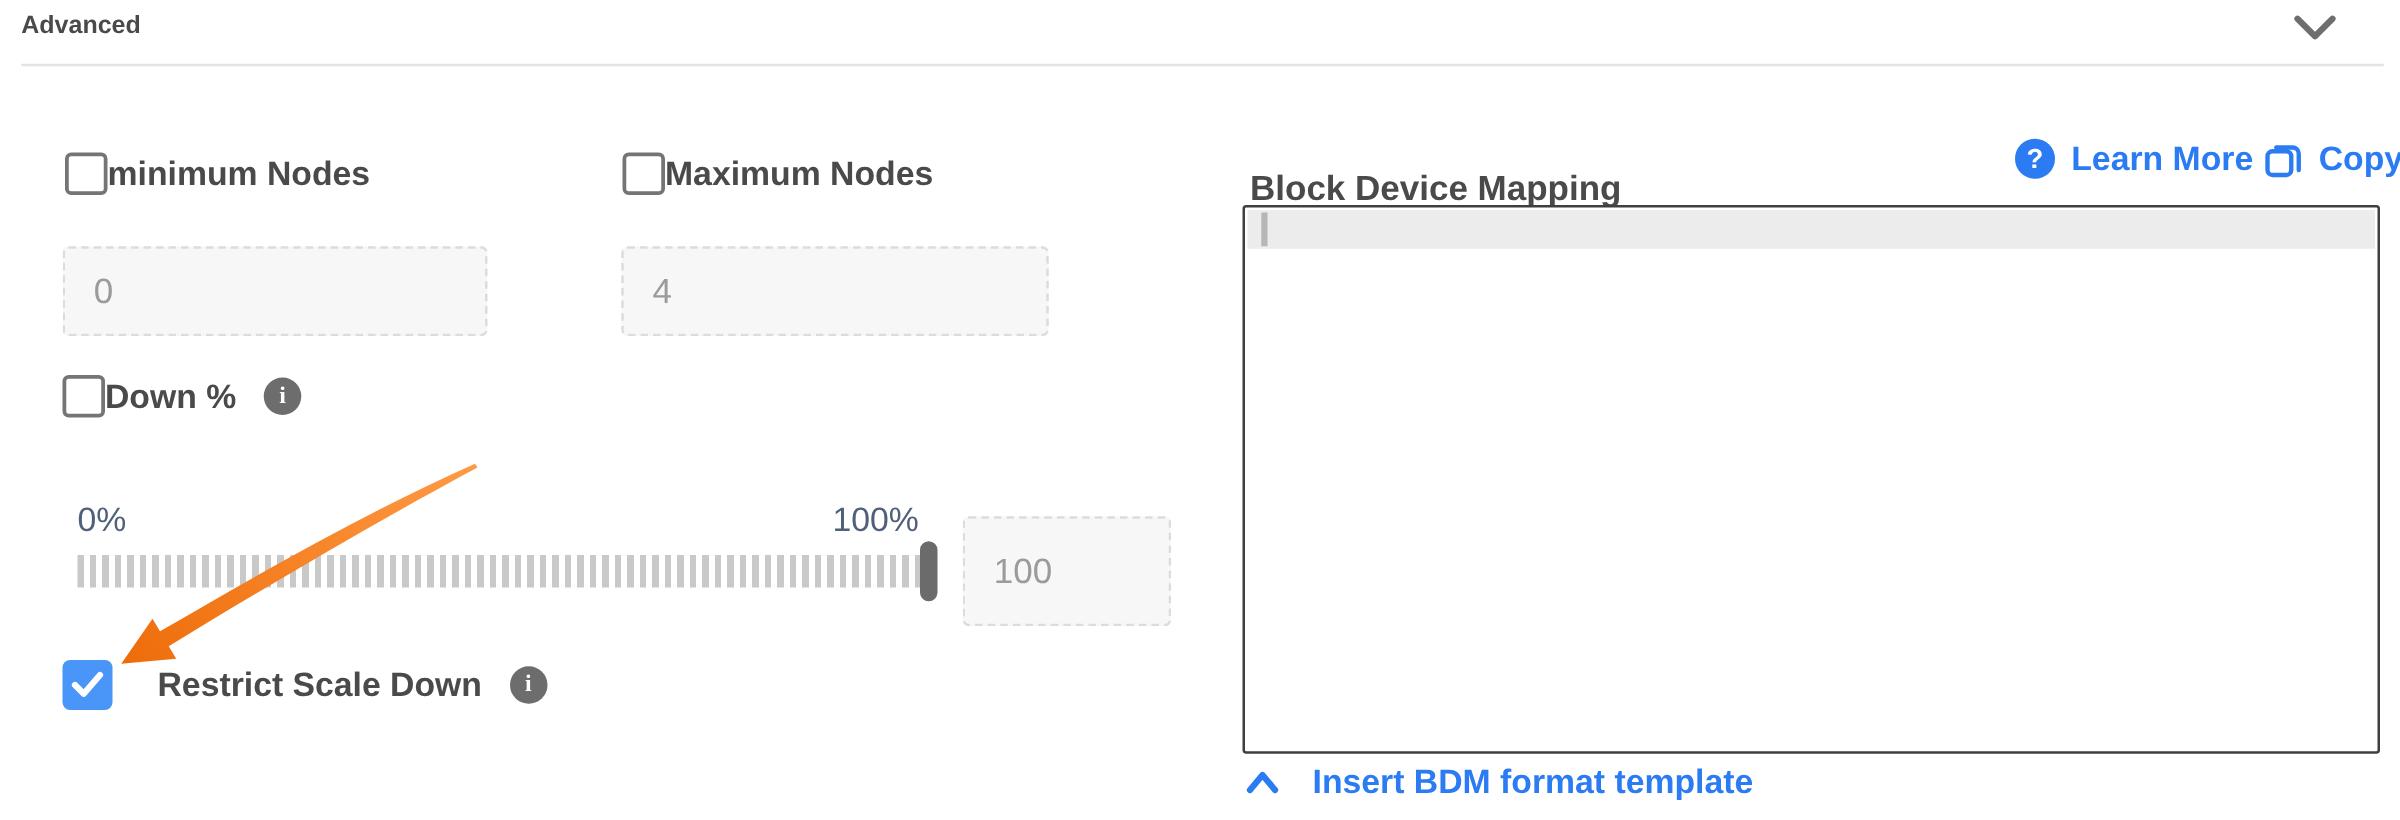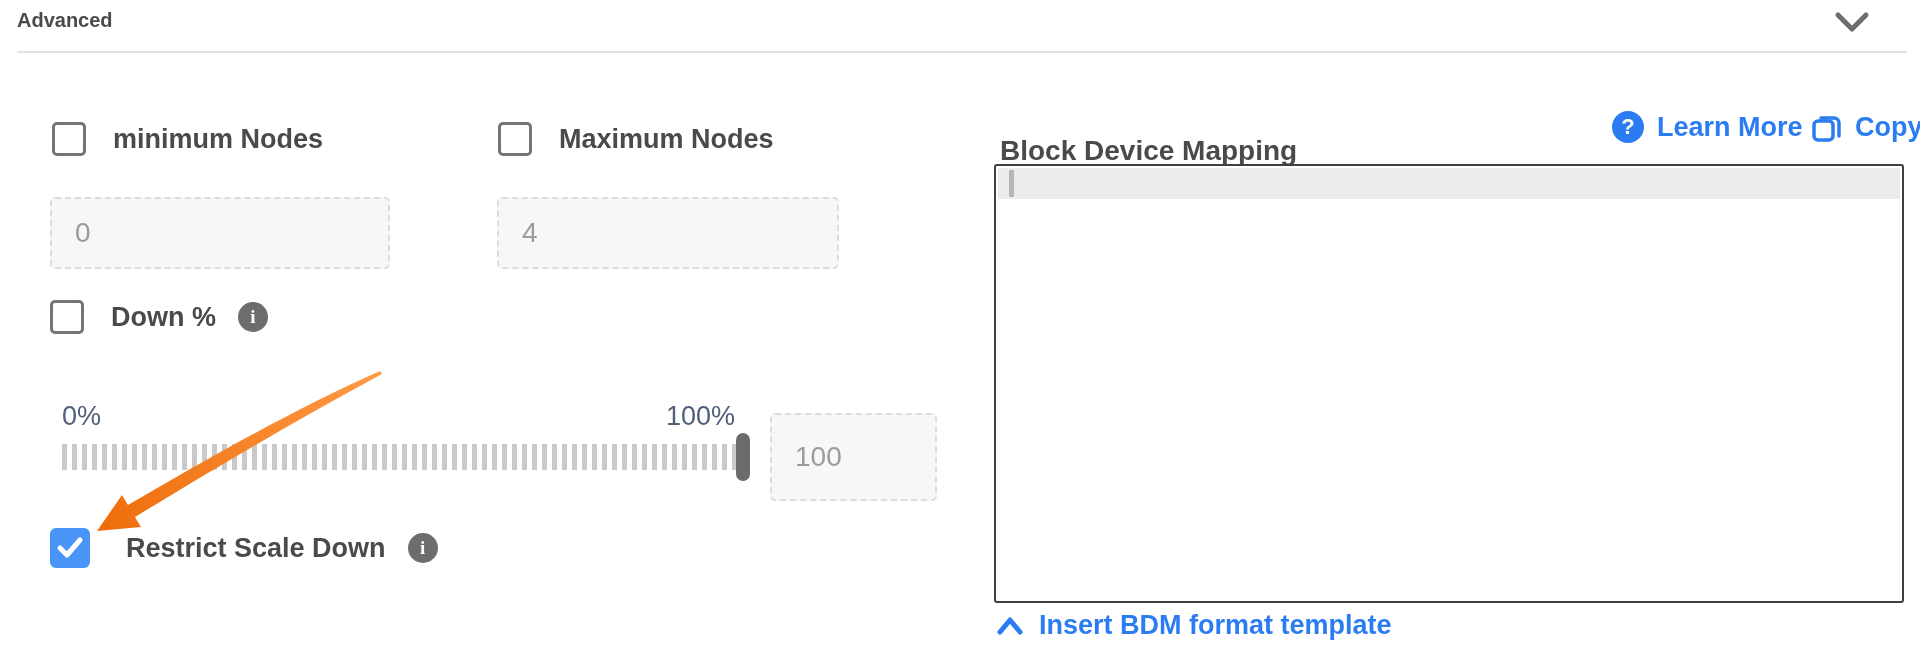--- a/index.html
+++ b/index.html
@@ -10,21 +10,21 @@
 
   
   .section-title { font-size:20px; font-weight:600; color:#4a4a4a; }
   .header-divider { height:2px; background:#e3e3e3; }
   .chev-btn { background:none; border:none; cursor:pointer; }
 
   
   .cb-row { display:flex; align-items:center; }
   .cb { width:34px; height:34px; border:3px solid #757575; border-radius:5px; background:#fff; flex:0 0 auto; cursor:pointer; }
   .cb.checked { width:40px; height:40px; border:none; border-radius:6px; background:#4a96f8; display:flex; align-items:center; justify-content:center; }
-  .cb-label { font-size:27px; font-weight:600; color:#4a4a4a; margin-left:27px; white-space:nowrap; }
+  .cb-label { font-size:27px; font-weight:600; color:#4a4a4a; white-space:nowrap; }
 
   
   .info-icon { width:30px; height:30px; border-radius:50%; background:#6d6d6d; color:#fff; display:flex; align-items:center; justify-content:center; font-size:19px; font-weight:700; font-family:"Liberation Serif", serif; margin-left:22px; cursor:pointer; }
 
   
   .dashed-input { background:#f7f7f7; border:2px dashed #dcdcdc; border-radius:5px; color:#9b9b9b; font-size:28px; padding-left:23px; font-family:"Liberation Sans", sans-serif; outline:none; }
 
   
   .slider-label { font-size:27px; color:#50607a; }
   .slider-track { height:26px; background:repeating-linear-gradient(to right, #c9c9c9 0 5px, transparent 5px 10px); cursor:pointer; }
@@ -126,20 +126,20 @@
     </svg>
   </span>
   <span>Copy</span>
 </a>
 
 <div class="abs editor" style="left:994px; top:164px; width:910px; height:439px;" role="textbox" aria-multiline="true">
   <div class="editor-activeline"></div>
   <div class="editor-cursor"></div>
 </div>
 
-<a class="abs link-blue" style="left:996px; top:610px;">
+<a class="abs link-blue" style="left:996px; top:610px;gap:11px;">
   <span style="margin-right:15px;">
     <svg width="28" height="22" viewBox="0 0 28 22">
       <polyline points="4,17 14,5 24,17" fill="none" stroke="#2b7cf2" stroke-width="5" stroke-linecap="round" stroke-linejoin="round"></polyline>
     </svg>
   </span>
   <span>Insert BDM format template</span>
 </a>
 
 </body></html>

